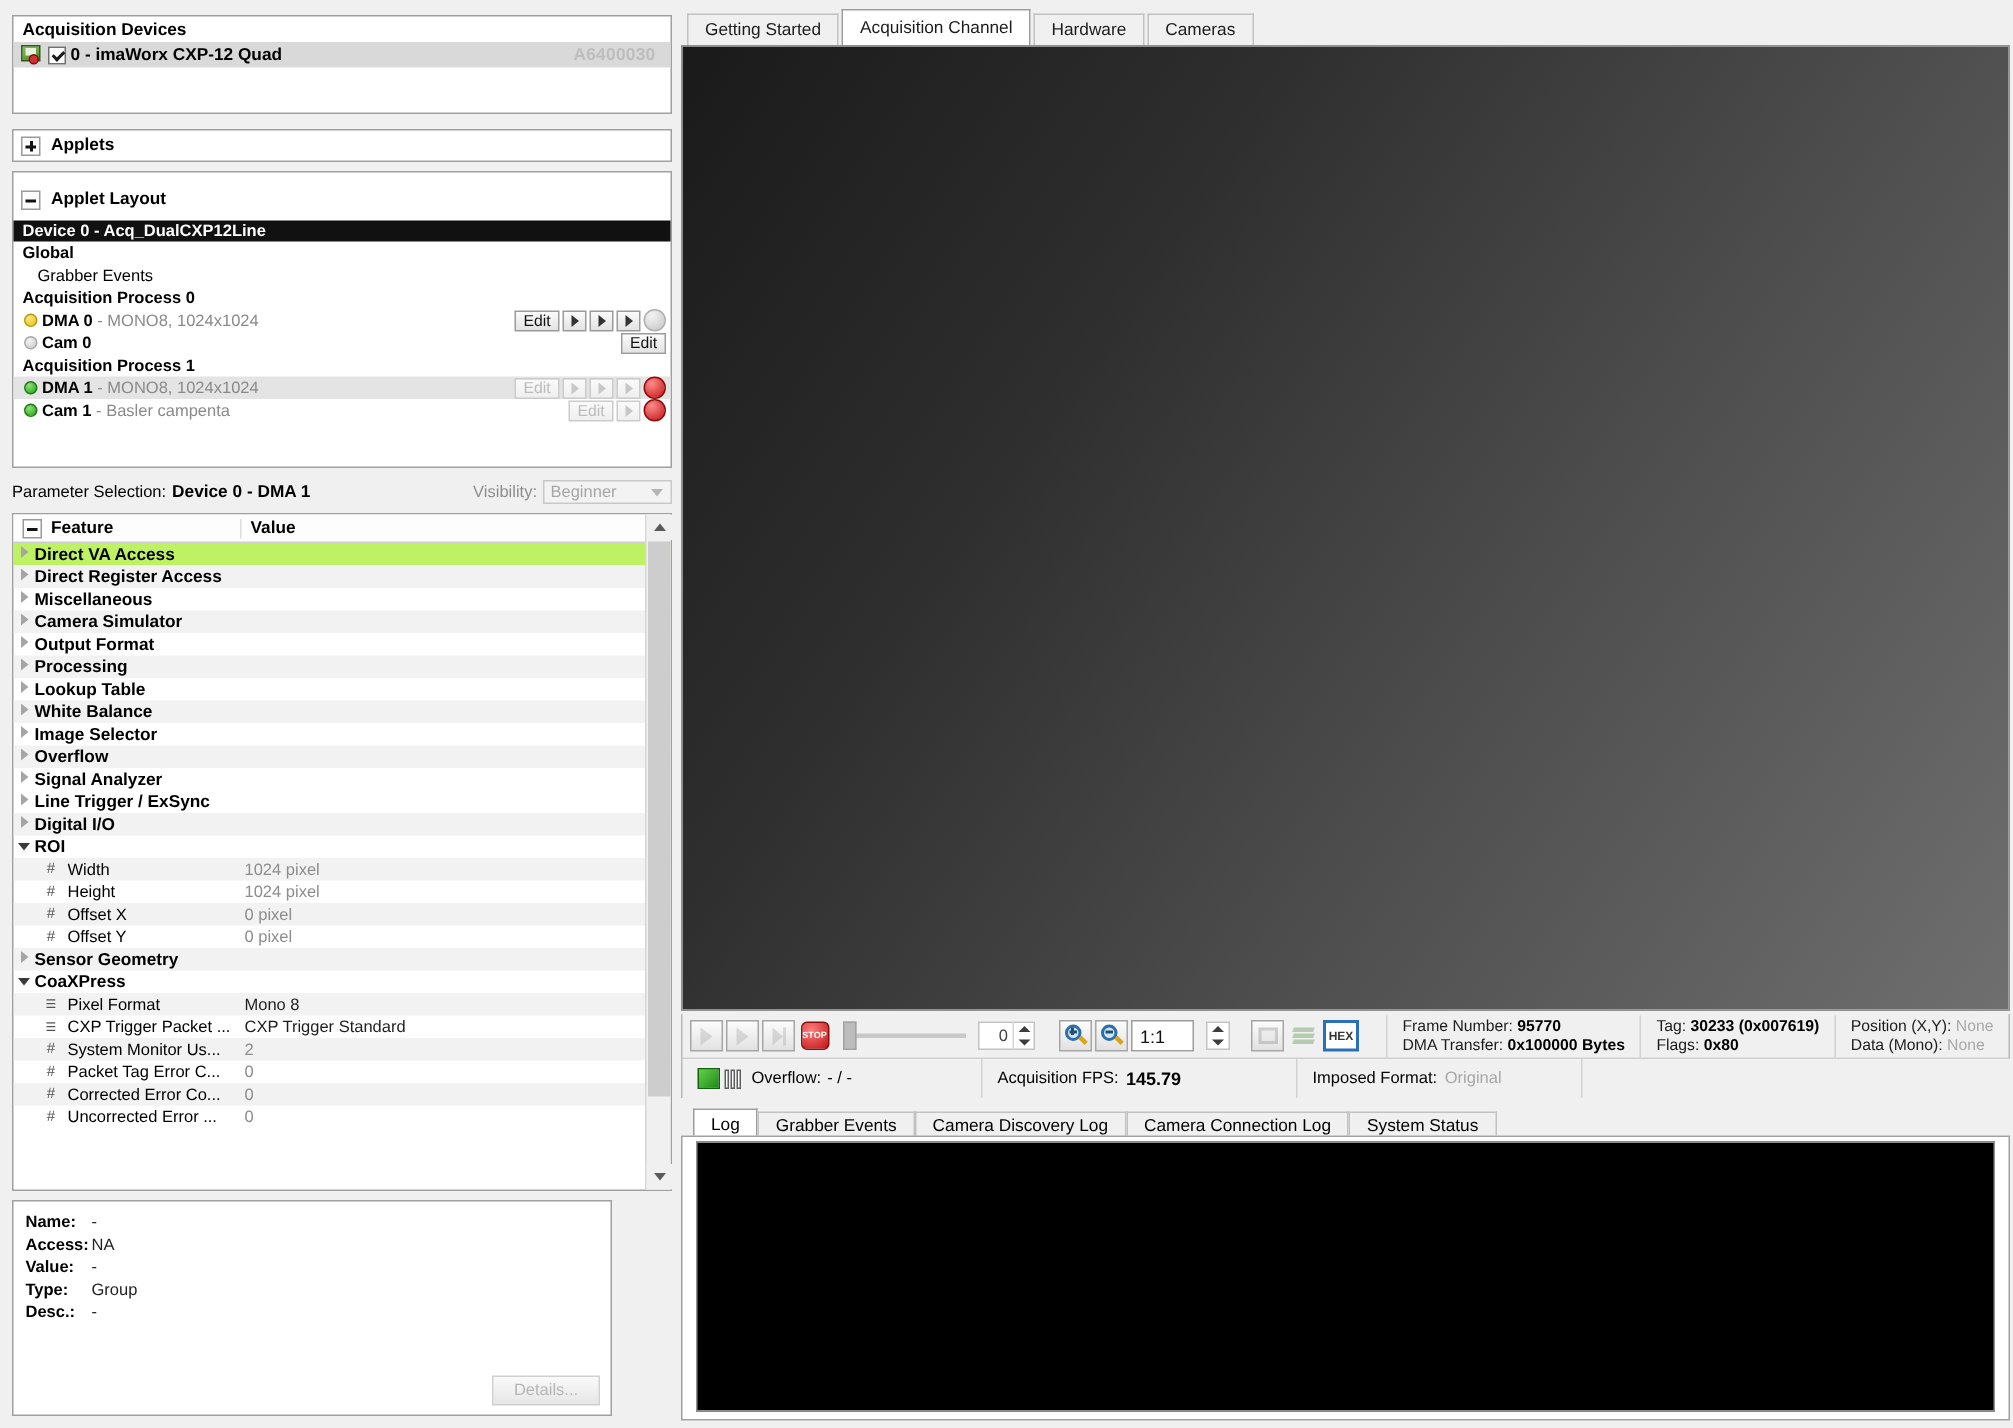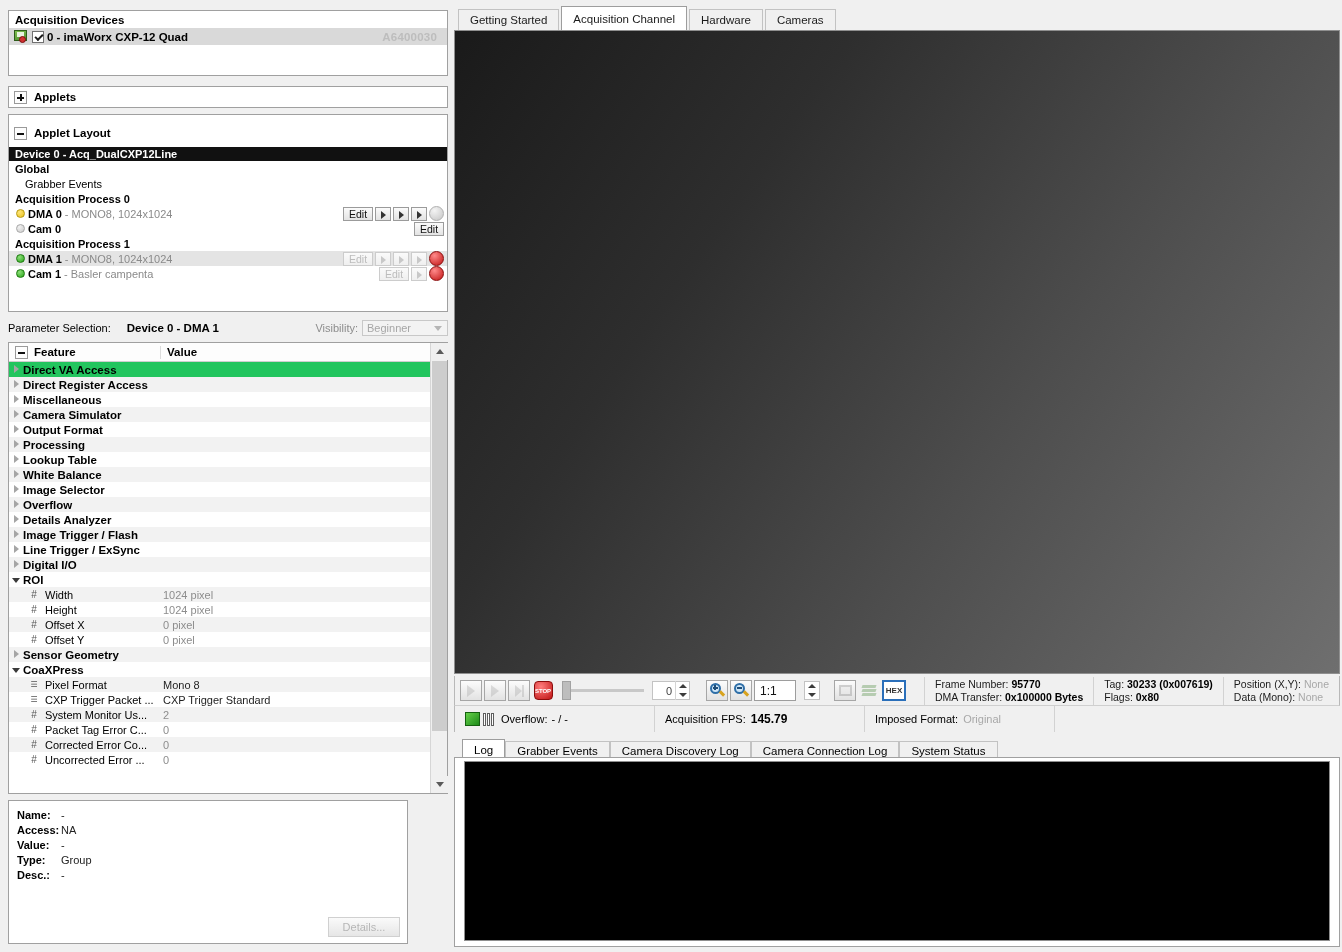--- a/index.html
+++ b/index.html
@@ -108,21 +108,21 @@
   .mini-btn.dis .tri { border-left-color:#c8c8c8; }
   .stopico {
     width:15px;height:15px;border-radius:50%;flex:none;
     background: radial-gradient(circle at 35% 28%, #ff8a8a, #c11414);
     border:1px solid #8c0d0d;
     position:relative;
   }
   .stopico.off { background: radial-gradient(circle at 35% 28%, #f4f4f4, #c4c4c4); border-color:#b0b0b0; }
 
   
-  #param-sel { position: absolute; left: 8px; top: 320px; width: 440px; height: 16px; display: flex; align-items: center; gap: 12px; }
+  #param-sel { position: absolute; left: 8px; top: 320px; width: 440px; height: 16px; display: flex; align-items: center; }
   #param-sel .lbl { font-size: 11px; }
   #param-sel .val { font-weight: bold; margin-left: 4px; font-size: 11.5px; }
   #param-sel .vis { margin-left: auto; display: flex; align-items: center; }
   #param-sel .vis .vlbl { color: #8d8d8d; margin-right: 4px; }
   .combo {
     width: 86px; height: 16px; border: 1px solid #c8c8c8; background: #f3f3f3;
     display: flex; align-items: center; padding-left: 4px; color: #a6a6a6; font-size: 11px;
     position: relative;
   }
   .combo .cv { flex: 1; }
@@ -133,21 +133,21 @@
 
   
   #feat-wrap { position: absolute; left: 8px; top: 342px; width: 440px; height: 452px; background:#fff; border:1px solid #a0a0a0; }
   #feat-head { display: flex; height: 19px; background: #fdfdfd; border-bottom: 1px solid #cfcfcf; align-items: center; }
   #feat-head .col-f { width: 152px; display: flex; align-items: center; padding-left: 6px; font-weight: bold; font-size: 11.5px; border-right: 1px solid #dcdcdc; }
   #feat-head .col-v { flex: 1; padding-left: 6px; font-weight: bold; font-size: 11.5px; }
   #feat-head .expander { margin-right: 6px; }
   #feat-body { position: relative; height: 430px; overflow: hidden; }
   .ft-row { height: 15px; display: flex; align-items: center; font-size: 11px; }
   .ft-row.alt { background: #f2f2f2; }
-  .ft-row.sel { background: #22c55e; }
+  .ft-row.sel { background: #bef264; }
   .ft-arrow {
     width: 14px; flex: none; text-align: center; color: #9a9a9a; font-size: 10px; line-height: 15px;
   }
   .ft-arrow .ch { display:inline-block; width:0;height:0; }
   .arr-right { border-left: 5px solid #a5a5a5; border-top: 4px solid transparent; border-bottom: 4px solid transparent; }
   .arr-down  { border-top: 5px solid #3a3a3a; border-left: 4px solid transparent; border-right: 4px solid transparent; }
   .ft-grp { font-weight: bold; font-size: 11.5px; }
   .ft-leaf-ico { width: 22px; flex: none; text-align: center; color: #555; font-size: 10px; }
   .ft-name { width: 118px; flex: none; overflow: hidden; white-space: nowrap; }
   .ft-val { flex: 1; color: #8d8d8d; overflow: hidden; white-space: nowrap; }
@@ -426,25 +426,21 @@
           <div class="ft-row">
             <span class="ft-arrow"><span class="ch arr-right" style="display: inline-block;"></span></span>
             <span class="ft-grp">Image Selector</span>
           </div>
           <div class="ft-row alt">
             <span class="ft-arrow"><span class="ch arr-right" style="display: inline-block;"></span></span>
             <span class="ft-grp">Overflow</span>
           </div>
           <div class="ft-row">
             <span class="ft-arrow"><span class="ch arr-right" style="display: inline-block;"></span></span>
-            <span class="ft-grp">Details Analyzer</span>
-          </div>
-          <div class="ft-row alt">
-            <span class="ft-arrow"><span class="ch arr-right" style="display: inline-block;"></span></span>
-            <span class="ft-grp">Image Trigger / Flash</span>
+            <span class="ft-grp">Signal Analyzer</span>
           </div>
           <div class="ft-row">
             <span class="ft-arrow"><span class="ch arr-right" style="display: inline-block;"></span></span>
             <span class="ft-grp">Line Trigger / ExSync</span>
           </div>
           <div class="ft-row alt">
             <span class="ft-arrow"><span class="ch arr-right" style="display: inline-block;"></span></span>
             <span class="ft-grp">Digital I/O</span>
           </div>
           <div class="ft-row">

